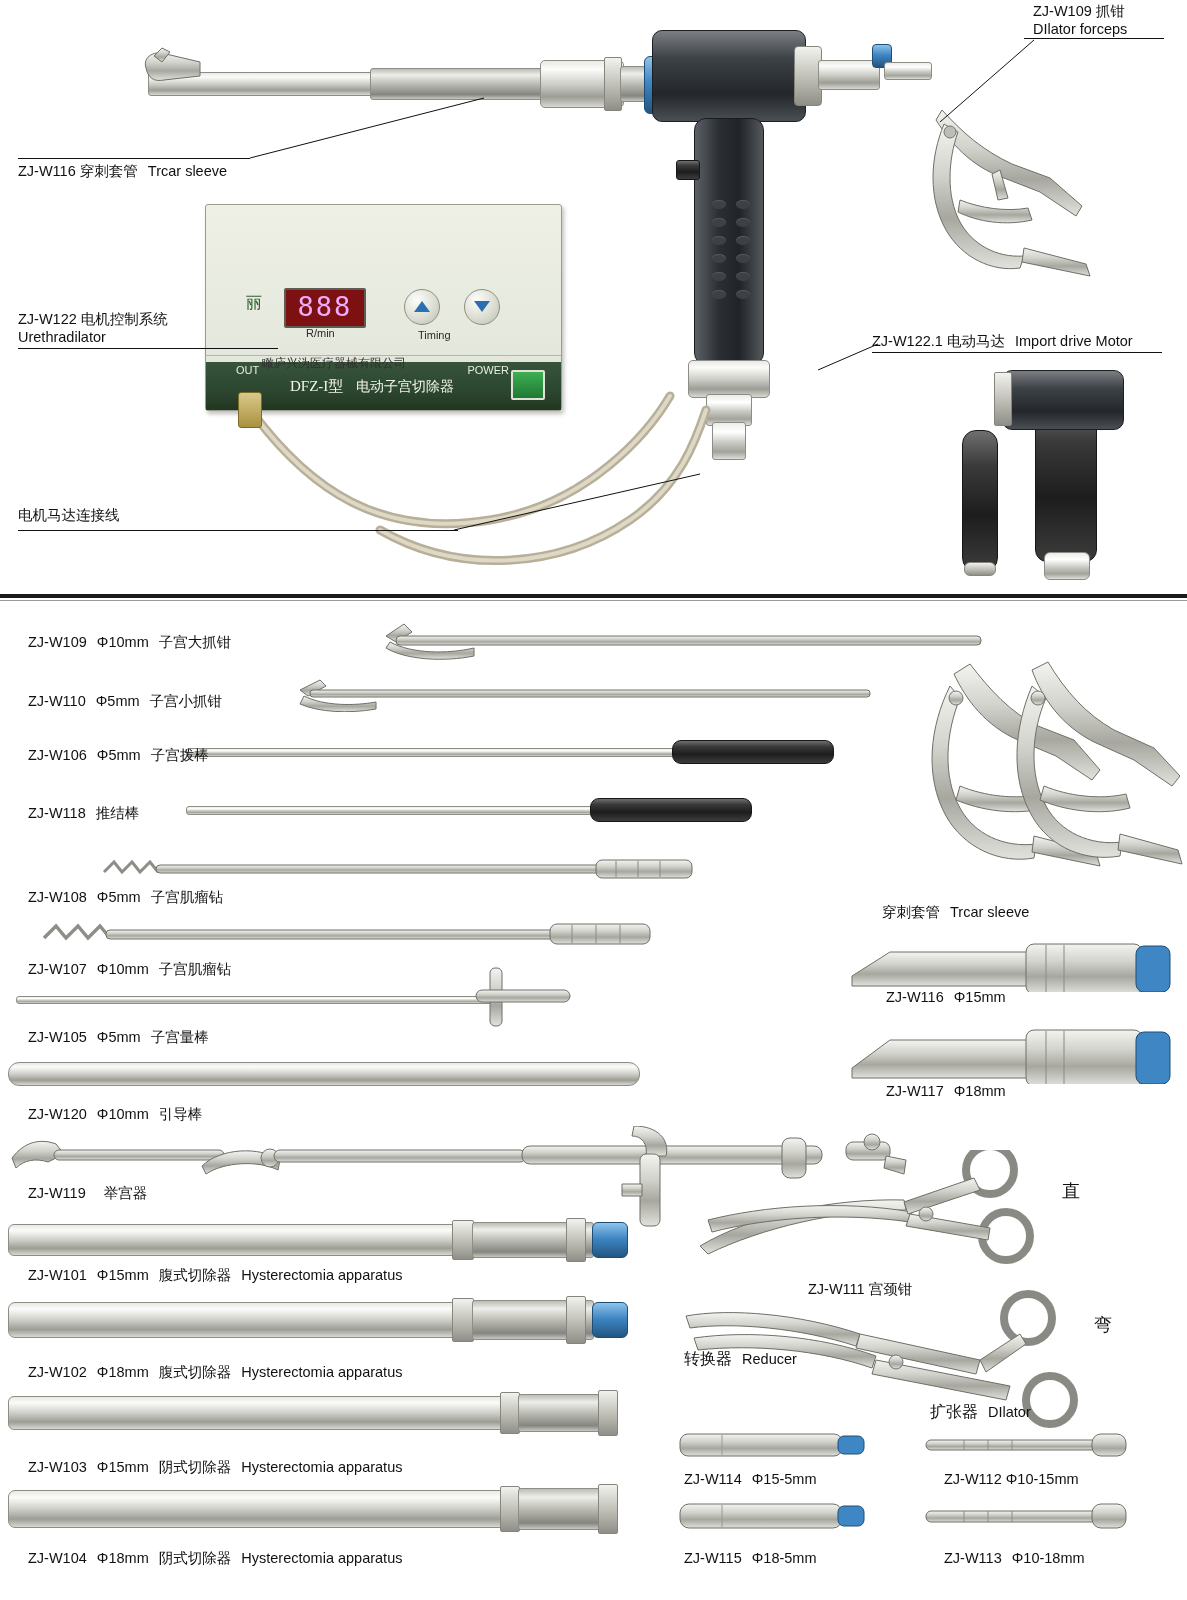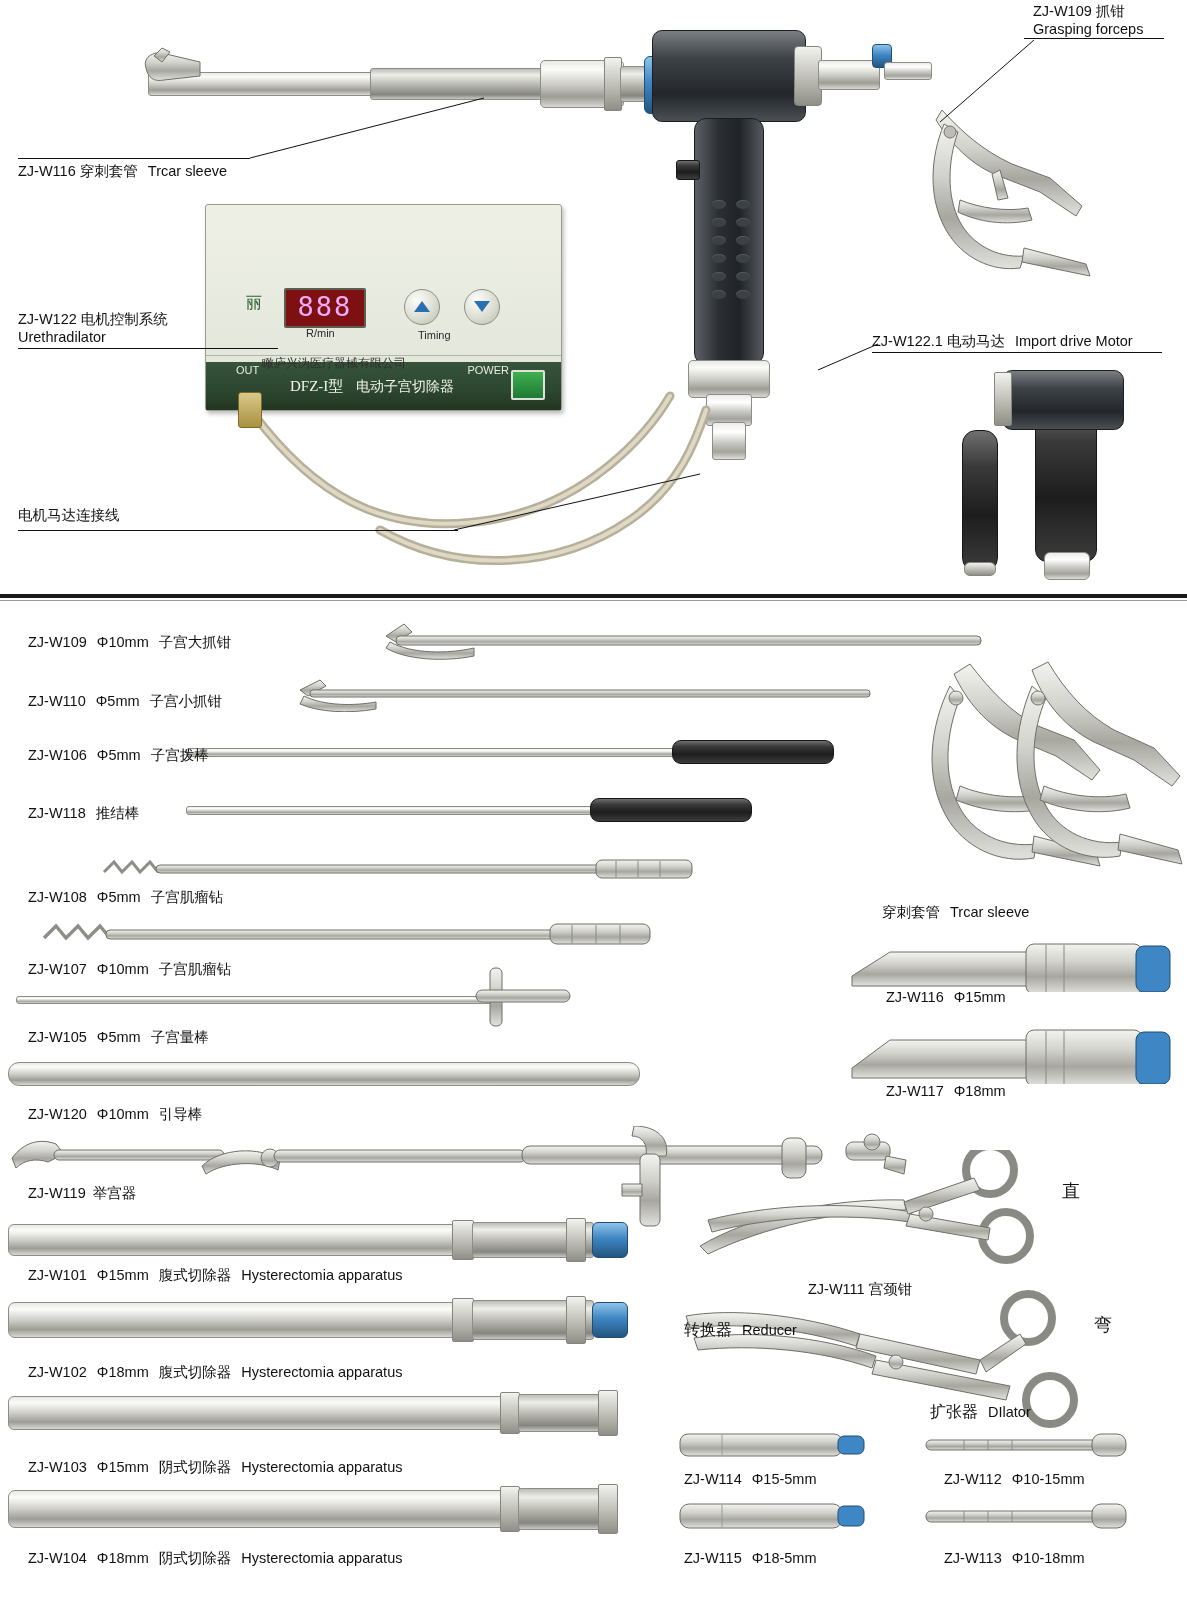--- a/index.html
+++ b/index.html
@@ -231,21 +231,21 @@
   <svg style="position:absolute;left:816px;top:338px;" width="70" height="36">
     <line x1="2" y1="32" x2="62" y2="6" stroke="#111" stroke-width="1"></line>
   </svg>
   <div class="underline" style="left:872px;top:352px;width:290px;"></div>
 
   <div class="lbl" style="left:18px;top:138px;margin-top:24px;">
     <span>ZJ-W116 穿刺套管</span>
     <span style="margin-left: 6px;">Trcar sleeve</span>
   </div>
   <div class="lbl" style="left:1033px;top:2px;">ZJ-W109 抓钳</div>
-  <div class="lbl" style="left:1033px;top:20px;">Grasping forceps</div>
+  <div class="lbl" style="left:1033px;top:20px;">DIlator forceps</div>
   <div class="lbl" style="left:18px;top:310px;">ZJ-W122 电机控制系统</div>
   <div class="lbl" style="left:18px;top:328px;">Urethradilator</div>
   <div class="lbl" style="left:872px;top:332px;">
     <span>ZJ-W122.1 电动马达</span>
     <span style="margin-left: 6px;">Import drive Motor</span>
   </div>
   <div class="lbl" style="left:18px;top:506px;">电机马达连接线</div>
 
   <div class="panel-divider"></div>
 
@@ -342,21 +342,21 @@
     <path class="mtl" d="M628,0 C652,0 664,14 660,30 L640,30 C642,18 636,10 626,10 Z"></path>
     <rect class="mtl" x="634" y="28" width="20" height="72" rx="6"></rect>
     <path class="mtl" d="M616,58 L636,58 L636,70 L616,70 Z"></path>
     <rect class="mtl" x="776" y="12" width="24" height="40" rx="8"></rect>
     <rect class="mtl" x="840" y="16" width="44" height="18" rx="7"></rect>
     <circle cx="866" cy="16" r="8" fill="url(#mg)" stroke="#74746e"></circle>
     <path class="mtl" d="M880,30 L900,34 L898,48 L878,42 Z"></path>
   </svg>
   <div class="lbl" style="left:28px;top:1184px;">
     <span>ZJ-W119</span>
-    <span style="margin-left: 3px;">举宫器</span>
+    <span style="margin-left: 14px;">举宫器</span>
   </div>
 
   <div class="rod" style="left:8px;top:1224px;width:470px;height:30px;border-radius:6px;"></div>
   <div class="ring" style="left:452px;top:1220px;width:20px;height:38px;"></div>
   <div class="rod dark" style="left:472px;top:1222px;width:120px;height:34px;"></div>
   <div class="ring" style="left:566px;top:1218px;width:18px;height:42px;"></div>
   <div class="bluecap" style="left:592px;top:1222px;width:34px;height:34px;border-radius:6px;"></div>
   <div class="lbl" style="left:28px;top:1266px;">
     <span>ZJ-W101</span>
     <span style="margin-left: 6px;">Φ15mm</span>
@@ -457,21 +457,21 @@
     <path class="mtl" d="M14,48 C70,40 140,46 196,66 L192,78 C140,60 74,54 18,60 Z"></path>
     <path class="mtl" d="M180,44 L300,70 L296,84 L176,58 Z"></path>
     <path class="mtl" d="M196,70 L330,96 L326,110 L192,84 Z"></path>
     <circle cx="348" cy="28" r="24" fill="none" stroke="#8a8a84" stroke-width="8"></circle>
     <circle cx="370" cy="110" r="24" fill="none" stroke="#8a8a84" stroke-width="8"></circle>
     <path class="mtl" d="M300,70 L340,44 L346,54 L306,82 Z"></path>
     <circle cx="216" cy="72" r="7" fill="url(#mg)" stroke="#74746e"></circle>
   </svg>
   <div class="lbl" style="left:1094px;top:1314px;font-size:18px;">弯</div>
 
-  <div class="lbl" style="left:684px;top:1320px;">
+  <div class="lbl" style="left:684px;top:1349px;">
     <span style="font-size:16px;">转换器</span>
     <span style="margin-left: 6px;">Reducer</span>
   </div>
   <svg style="position:absolute;left:678px;top:1428px;" width="200" height="34">
     <rect class="mtl" x="2" y="6" width="162" height="22" rx="8"></rect>
     <rect x="160" y="8" width="26" height="18" rx="6" fill="#3f86c4" stroke="#1d4f76"></rect>
     <line x1="44" y1="7" x2="44" y2="27" stroke="#9a9a94"></line>
   </svg>
   <div class="lbl" style="left:684px;top:1470px;">
     <span>ZJ-W114</span>
@@ -493,21 +493,21 @@
   </div>
   <svg style="position:absolute;left:924px;top:1430px;" width="220" height="30">
     <rect class="mtl" x="2" y="10" width="176" height="10" rx="5"></rect>
     <rect class="mtl" x="168" y="4" width="34" height="22" rx="9"></rect>
     <line x1="40" y1="10" x2="40" y2="20" stroke="#8e8e88"></line>
     <line x1="64" y1="10" x2="64" y2="20" stroke="#8e8e88"></line>
     <line x1="88" y1="10" x2="88" y2="20" stroke="#8e8e88"></line>
   </svg>
   <div class="lbl" style="left:944px;top:1470px;">
     <span>ZJ-W112</span>
-    <span style="margin-left: 6px;">Φ10-15mm</span>
+    <span style="">Φ10-15mm</span>
   </div>
   <svg style="position:absolute;left:924px;top:1500px;" width="220" height="32">
     <rect class="mtl" x="2" y="11" width="176" height="11" rx="5"></rect>
     <rect class="mtl" x="168" y="4" width="34" height="24" rx="9"></rect>
     <line x1="40" y1="11" x2="40" y2="22" stroke="#8e8e88"></line>
     <line x1="64" y1="11" x2="64" y2="22" stroke="#8e8e88"></line>
     <line x1="88" y1="11" x2="88" y2="22" stroke="#8e8e88"></line>
   </svg>
   <div class="lbl" style="left:944px;top:1549px;">
     <span>ZJ-W113</span>

